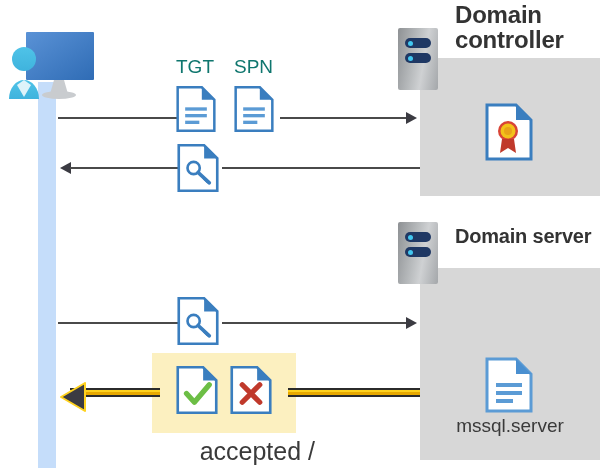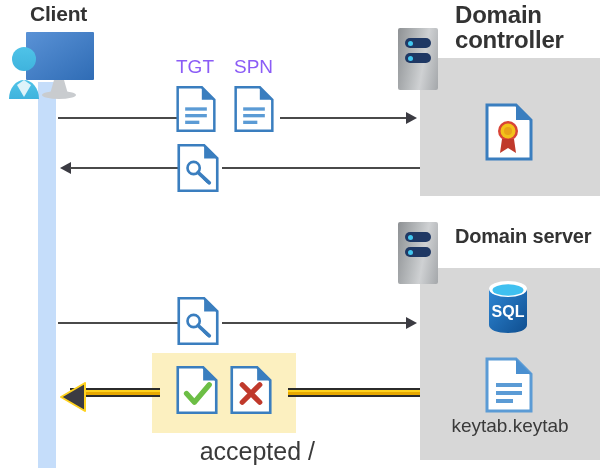--- a/index.html
+++ b/index.html
@@ -37,30 +37,29 @@
 
   
   .yline{height:9px;background:linear-gradient(180deg,#2b2b2b 0 1.5px,#ffd21e 1.5px 4px,#e8a900 4px 6.5px,#2b2b2b 6.5px 9px);}
   #yarrow-head{left:60px;top:382px;}
 
   
   #highlight-box{left:152px;top:353px;width:144px;height:80px;background:#fcf0c0;}
   #result-caption{left:140px;top:437px;width:175px;text-align:right;font-size:25px;color:#3a3a3a;}
   #keytab-caption{left:420px;top:415px;width:180px;text-align:center;font-size:19px;color:#3a3a3a;}
 
-  .doclabel{font-size:19px;color:#8b5cf6;}
+  .doclabel{font-size:19px;color:#0f766e;}
   #label-tgt{left:176px;top:56px;}
   #label-spn{left:234px;top:56px;}
 </style>
 </head>
 <body>
 
 <div class="stage">
 
-  <div class="abs heading" id="client-title">Client</div>
   <div class="abs" id="client-lifeline"></div>
 
   <div class="abs" style="left:4px;top:28px;width:100px;height:70px;">
     <svg width="100" height="72" viewBox="0 0 100 72">
       <defs>
         <linearGradient id="mon" x1="0" y1="0" x2="1" y2="1">
           <stop offset="0" stop-color="#5a92d6"></stop>
             <stop offset="1" stop-color="#2f6cb5"></stop>
         </linearGradient>
         <linearGradient id="per" x1="0" y1="0" x2="0" y2="1">
@@ -103,45 +102,31 @@
   <div class="abs panel" id="linux-panel"></div>
   <div class="abs server" id="linux-server">
     <div class="bay" style="top:10px;">
         <span class="led"></span>
       </div>
     <div class="bay" style="top:25px;">
         <span class="led"></span>
       </div>
   </div>
 
-  <div class="abs" style="left:481px;top:279px;">
-    <svg width="54" height="56" viewBox="0 0 54 56">
-      <defs>
-        <linearGradient id="sqlg" x1="0" y1="0" x2="1" y2="1">
-          <stop offset="0" stop-color="#2e86d4"></stop>
-            <stop offset="1" stop-color="#0f4e8f"></stop>
-        </linearGradient>
-      </defs>
-      <path d="M8 10h38v36c0 5-8.5 8-19 8S8 51 8 46z" fill="url(#sqlg)"></path>
-      <ellipse cx="27" cy="10" rx="19" ry="8" fill="#ffffff"></ellipse>
-      <ellipse cx="27" cy="11" rx="15.5" ry="5.8" fill="#3fc0f0"></ellipse>
-      <text x="27" y="38" font-family="Liberation Sans, sans-serif" font-size="16" font-weight="bold" fill="#ffffff" text-anchor="middle">SQL</text>
-    </svg>
-  </div>
 
   <div class="abs" style="left:485px;top:357px;">
     <svg width="48" height="56" viewBox="0 0 48 56">
       <path d="M2 2h29l15 15v37H2z" fill="#ffffff" stroke="#5b9bd5" stroke-width="3"></path>
       <path d="M31 2l15 15H31z" fill="#4a8fd0"></path>
       <rect x="11" y="26" width="26" height="4" fill="#5b9bd5"></rect>
       <rect x="11" y="34" width="26" height="4" fill="#5b9bd5"></rect>
       <rect x="11" y="42" width="17" height="4" fill="#5b9bd5"></rect>
     </svg>
   </div>
-  <div class="abs" id="keytab-caption">keytab.keytab</div>
+  <div class="abs" id="keytab-caption">mssql.server</div>
 
   <div class="abs doclabel" id="label-tgt">TGT</div>
   <div class="abs doclabel" id="label-spn">SPN</div>
 
   <div class="abs line" style="left:58px;top:117px;width:120px;"></div>
   <div class="abs line" style="left:280px;top:117px;width:128px;"></div>
   <div class="abs arrowhead-r" style="left:406px;top:112px;"></div>
 
   <div class="abs" style="left:176px;top:84px;">
     <svg width="40" height="50" viewBox="0 0 48 56">

